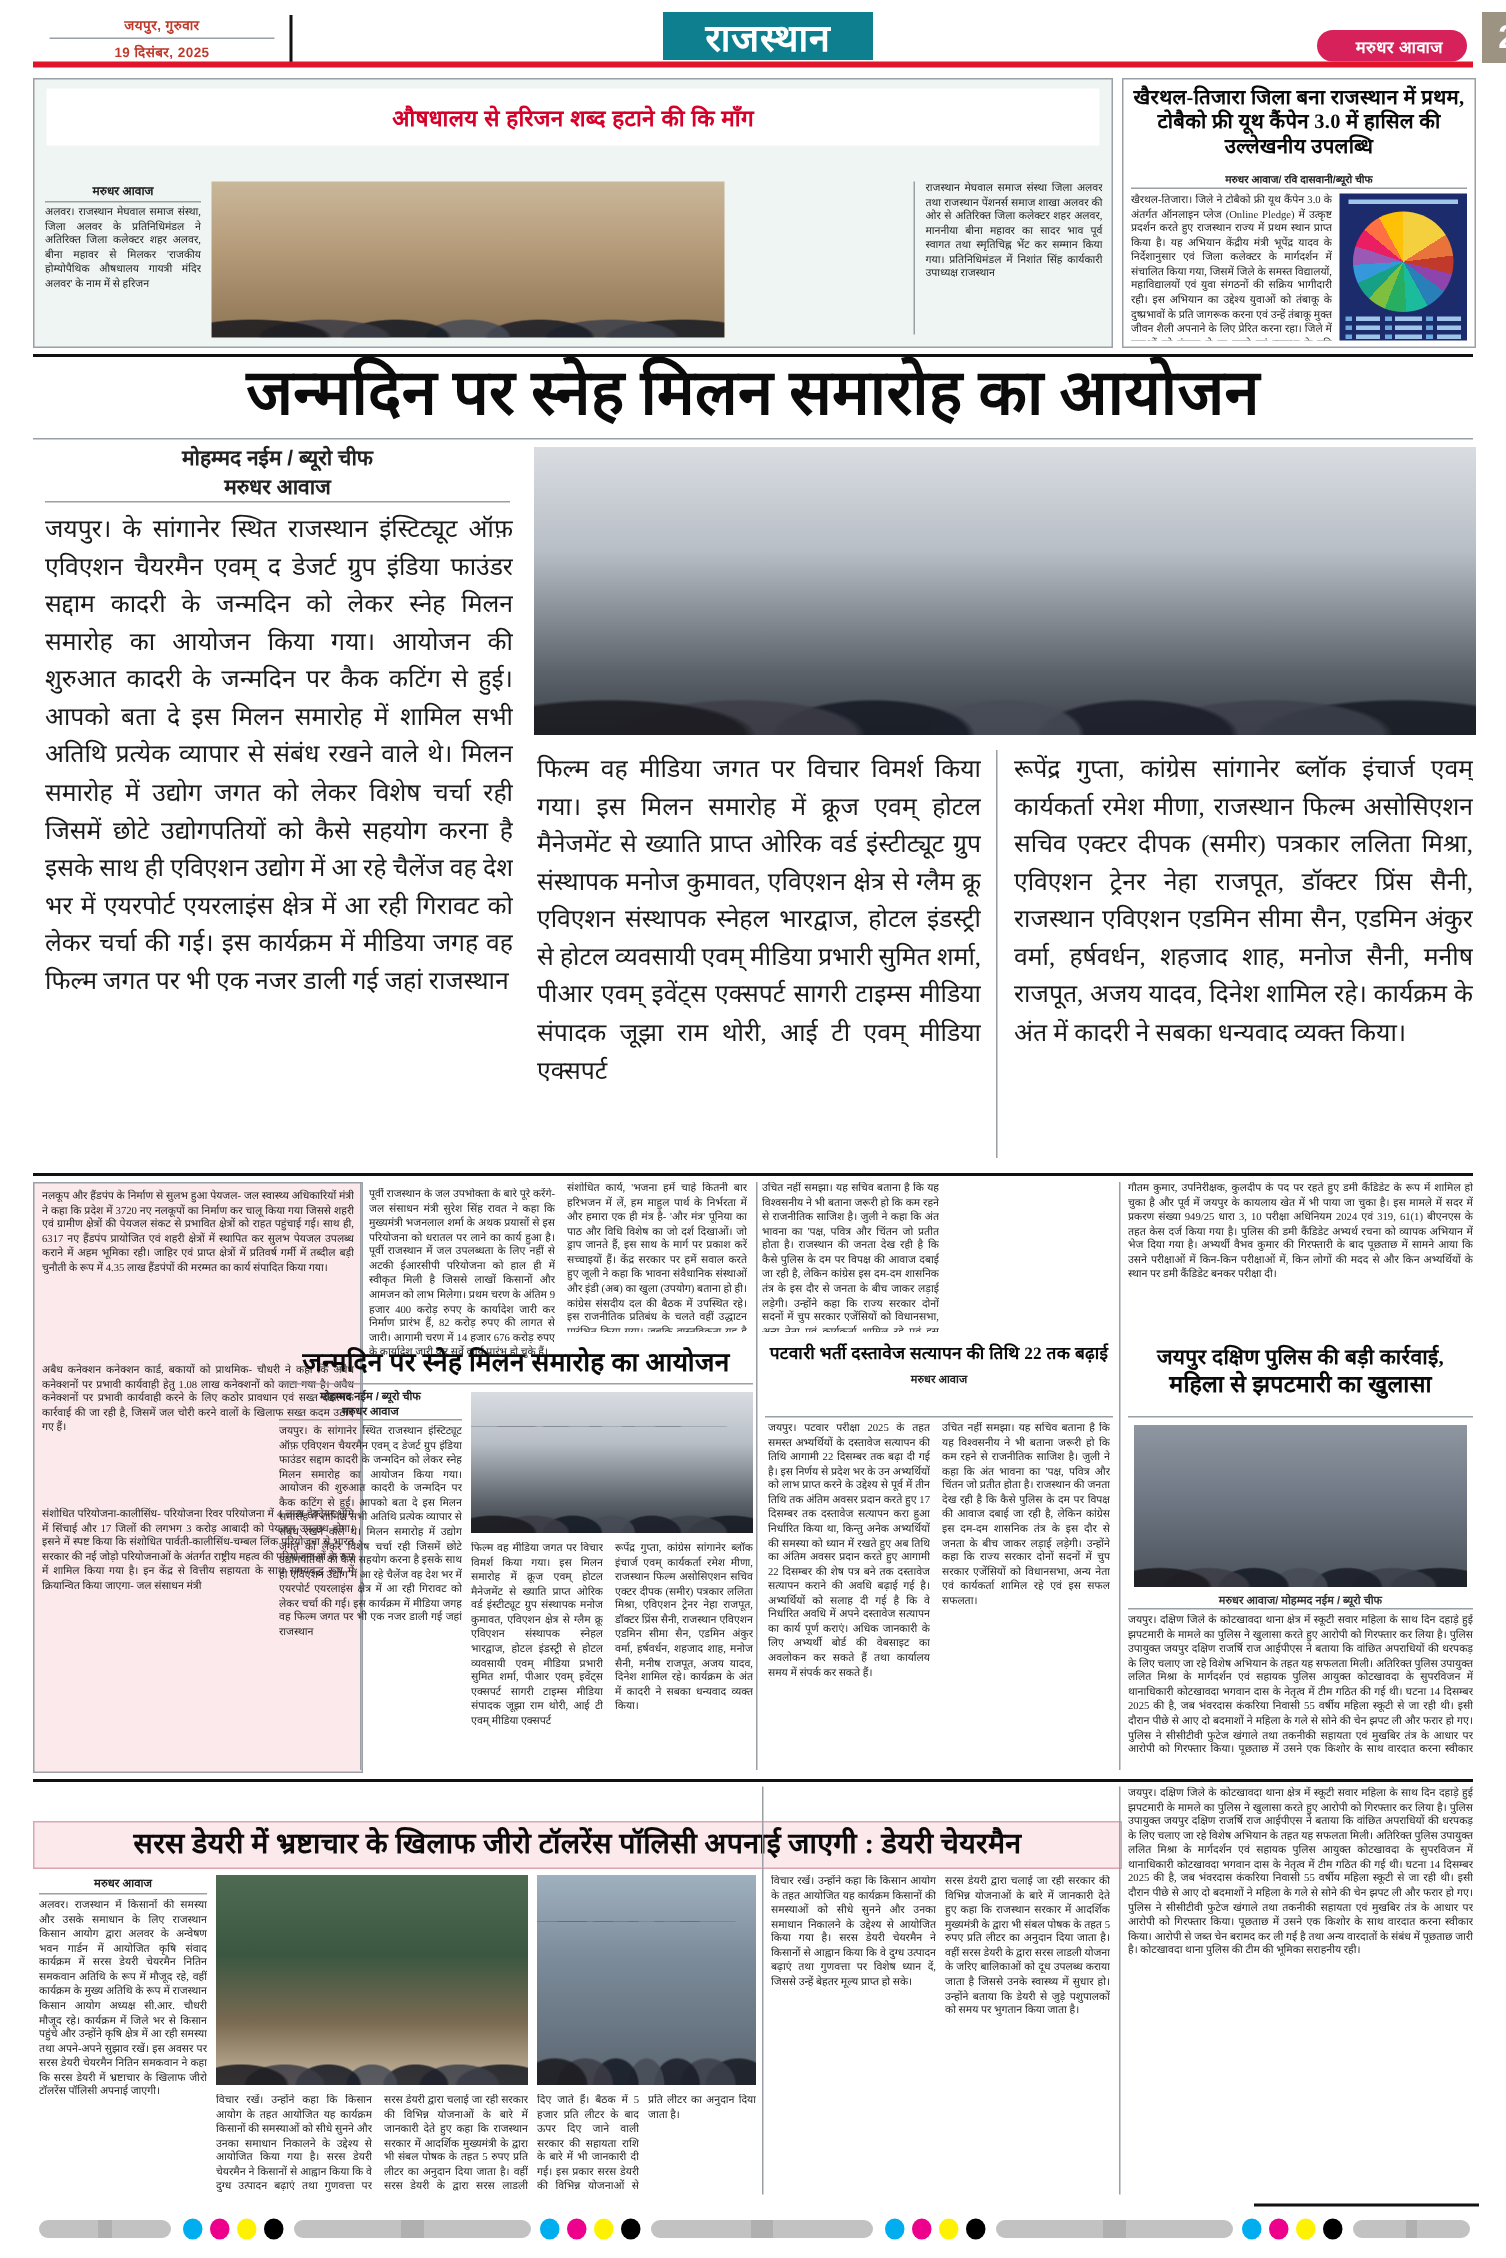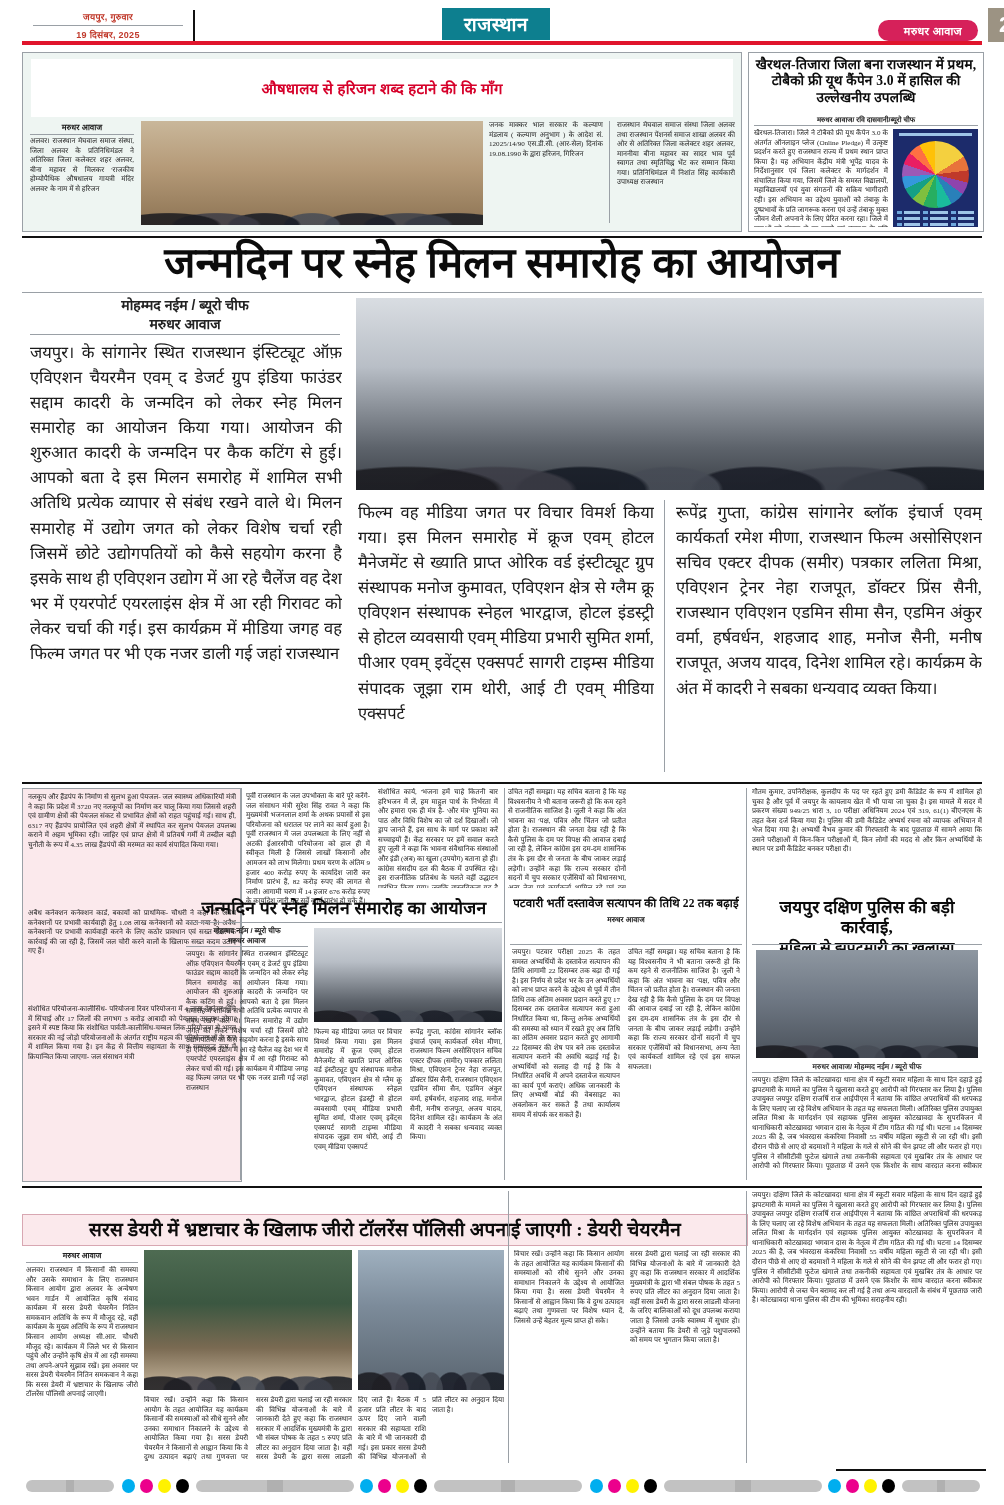--- a/index.html
+++ b/index.html
@@ -11,22 +11,22 @@
   .page{position:absolute;inset:0;background:#ffffff;}
 
   
   .masthead{position:absolute;left:0;top:0;width:1004px;height:46px;padding-left:36px;}
   .dateblock{position:absolute;left:33px;top:10px;width:150px;text-align:center;
     font-family:"Liberation Sans","DejaVu Sans",sans-serif;}
   .dateblock .d1{font-size:9px;color:#c0392b;font-weight:700;letter-spacing:.3px;}
   .dateblock .rule{height:1px;background:#9aa0a6;margin:2px 0 2px;}
   .dateblock .d2{font-size:9px;color:#c0392b;font-weight:700;letter-spacing:.3px;}
   .vbar{position:absolute;left:193px;top:10px;width:2px;height:32px;background:#111;}
-  .sectiontag{position:absolute;left:442px;top:8px;width:108px;height:32px;background:#0d7f8f;
-    color:#fff;font-family:"Liberation Sans","DejaVu Sans",sans-serif;font-weight:700;font-size:19px;
+  .sectiontag{position:absolute;left:442px;top:8px;width:140px;height:32px;background:#0d7f8f;
+    color:#fff;font-family:"Liberation Sans","DejaVu Sans",sans-serif;font-weight:700;font-size:25px;
     display:flex;align-items:center;justify-content:center;letter-spacing:.5px;}
   .brandpill{position:absolute;right:62px;top:20px;height:21px;padding:0 16px 0 26px;background:#d6215a;
     color:#fff;border-radius:11px;font-family:"Liberation Sans","DejaVu Sans",sans-serif;
     font-weight:700;font-size:11px;display:flex;align-items:center;letter-spacing:.3px;}
   .pagenum{position:absolute;right:18px;top:8px;width:34px;height:34px;background:#9c9383;color:#fff;
     font-family:"Liberation Sans","DejaVu Sans",sans-serif;font-weight:700;font-size:22px;
     display:flex;align-items:center;justify-content:center;}
   .redrule{position:absolute;left:22px;top:41px;width:960px;height:4px;background:#e0152c;}
 
   
@@ -109,35 +109,32 @@
       <div class="d2">19 दिसंबर, 2025</div>
     </div>
     <div class="vbar"></div>
     <div class="sectiontag">राजस्थान</div>
     <div class="brandpill">मरुधर आवाज</div>
     <div class="pagenum">2</div>
     <div class="redrule"></div>
   </div>
 
   <div class="box tint" style="left:22px;top:52px;width:718px;height:178px;">
-    <div class="kicker" style="position:absolute;left:8px;top:6px;width:702px;font-size:15px;background:#fff;padding:19px 0;">औषधालय से हरिजन शब्द हटाने की कि माँग</div>
+    <div class="kicker" style="position:absolute;left:8px;top:6px;width:702px;font-size:15px;background:#fff;padding:9px 0;">औषधालय से हरिजन शब्द हटाने की कि माँग</div>
 
     <div style="position:absolute;left:7px;top:68px;width:104px;">
       <div class="byline" style="font-size:8px;margin-bottom:2px;">मरुधर आवाज</div>
       <div class="divline hr-thin" style="position:relative;left:0;top:0;width:100%;margin-bottom:2px;"></div>
       <div class="tiny" style="height:96px;">अलवर। राजस्थान मेघवाल समाज संस्था, जिला अलवर के प्रतिनिधिमंडल ने अतिरिक्त जिला कलेक्टर शहर अलवर, बीना महावर से मिलकर 'राजकीय होम्योपैथिक औषधालय गायत्री मंदिर अलवर' के नाम में से हरिजन</div>
     </div>
 
     <div class="photo ph-meeting" style="left:118px;top:68px;width:342px;height:104px;">
       <div class="figs" style="height:70%;"></div>
     </div>
 
-    <div style="position:absolute;left:466px;top:68px;width:114px;">
-      <div class="tiny" style="height:100px;">जनक माक्कर भाल सरकार के कल्याण मंडलाय ( कल्याण अनुभाग ) के आदेश सं. 12025/14/90 एस.डी.सी. (आर-सेल) दिनांक 19.08.1990 के द्वारा हरिजन, गिरिजन</div>
-    </div>
 
     <div class="divline vr-thin" style="left:586px;top:68px;height:102px;"></div>
 
     <div style="position:absolute;left:594px;top:68px;width:118px;">
       <div class="tiny" style="height:100px;">राजस्थान मेघवाल समाज संस्था जिला अलवर तथा राजस्थान पेंशनर्स समाज शाखा अलवर की ओर से अतिरिक्त जिला कलेक्टर शहर अलवर, माननीया बीना महावर का सादर भाव पूर्व स्वागत तथा स्मृतिचिह्न भेंट कर सम्मान किया गया। प्रतिनिधिमंडल में निशांत सिंह कार्यकारी उपाध्यक्ष राजस्थान</div>
     </div>
   </div>
 
   <div class="box" style="left:748px;top:52px;width:234px;height:178px;">
     <div class="headline" style="position:absolute;left:5px;top:4px;width:224px;font-size:13.6px;line-height:1.2;">खैरथल-तिजारा जिला बना राजस्थान में प्रथम, टोबैको फ्री यूथ कैंपेन 3.0 में हासिल की उल्लेखनीय उपलब्धि</div>
@@ -222,21 +219,21 @@
   </div>
   <div class="divline hr-thin" style="left:510px;top:944px;width:232px;"></div>
   <div class="tiny" style="position:absolute;left:512px;top:948px;width:108px;height:226px;">जयपुर। पटवार परीक्षा 2025 के तहत समस्त अभ्यर्थियों के दस्तावेज सत्यापन की तिथि आगामी 22 दिसम्बर तक बढ़ा दी गई है। इस निर्णय से प्रदेश भर के उन अभ्यर्थियों को लाभ प्राप्त करने के उद्देश्य से पूर्व में तीन तिथि तक अंतिम अवसर प्रदान करते हुए 17 दिसम्बर तक दस्तावेज सत्यापन करा हुआ निर्धारित किया था, किन्तु अनेक अभ्यर्थियों की समस्या को ध्यान में रखते हुए अब तिथि का अंतिम अवसर प्रदान करते हुए आगामी 22 दिसम्बर की शेष पत्र बने तक दस्तावेज सत्यापन कराने की अवधि बढ़ाई गई है। अभ्यर्थियों को सलाह दी गई है कि वे निर्धारित अवधि में अपने दस्तावेज सत्यापन का कार्य पूर्ण कराएं। अधिक जानकारी के लिए अभ्यर्थी बोर्ड की वेबसाइट का अवलोकन कर सकते हैं तथा कार्यालय समय में संपर्क कर सकते हैं।</div>
   <div class="tiny" style="position:absolute;left:628px;top:948px;width:112px;height:226px;">उचित नहीं समझा। यह सचिव बताना है कि यह विश्वसनीय ने भी बताना जरूरी हो कि कम रहने से राजनीतिक साजिश है। जुली ने कहा कि अंत भावना का 'पक्ष, पवित्र और चिंतन जो प्रतीत होता है। राजस्थान की जनता देख रही है कि कैसे पुलिस के दम पर विपक्ष की आवाज दबाई जा रही है, लेकिन कांग्रेस इस दम-दम शासनिक तंत्र के इस दौर से जनता के बीच जाकर लड़ाई लड़ेगी। उन्होंने कहा कि राज्य सरकार दोनों सदनों में चुप सरकार एजेंसियों को विधानसभा, अन्य नेता एवं कार्यकर्ता शामिल रहे एवं इस सफल सफलता।</div>
 
   <div class="divline vr-thin" style="left:746px;top:788px;height:392px;"></div>
 
   <div class="tiny" style="position:absolute;left:752px;top:788px;width:230px;height:98px;">गौतम कुमार, उपनिरीक्षक, कुलदीप के पद पर रहते हुए डमी कैंडिडेट के रूप में शामिल हो चुका है और पूर्व में जयपुर के कायलाय खेत में भी पाया जा चुका है। इस मामले में सदर में प्रकरण संख्या 949/25 धारा 3, 10 परीक्षा अधिनियम 2024 एवं 319, 61(1) बीएनएस के तहत केस दर्ज किया गया है। पुलिस की डमी कैंडिडेट अभ्यर्थ रचना को व्यापक अभियान में भेज दिया गया है। अभ्यर्थी वैभव कुमार की गिरफ्तारी के बाद पूछताछ में सामने आया कि उसने परीक्षाओं में किन-किन परीक्षाओं में, किन लोगों की मदद से और किन अभ्यर्थियों के स्थान पर डमी कैंडिडेट बनकर परीक्षा दी।</div>
 
   <div style="position:absolute;left:752px;top:898px;width:230px;">
-    <div class="headline" style="font-size:17px;line-height:1.2;">जयपुर दक्षिण पुलिस की बड़ी कार्रवाई,</div>
+    <div class="headline" style="font-size:14px;line-height:1.2;">जयपुर दक्षिण पुलिस की बड़ी कार्रवाई,</div>
     <div class="headline" style="font-size:15.5px;line-height:1.2;">महिला से झपटमारी का खुलासा</div>
   </div>
   <div class="divline hr-thin" style="left:752px;top:944px;width:230px;"></div>
 
   <div class="photo ph-police" style="left:756px;top:950px;width:222px;height:108px;">
     <div class="figs" style="height:72%;"></div>
   </div>
   <div class="caption" style="position:absolute;left:756px;top:1061px;width:222px;">मरुधर आवाज/ मोहम्मद नईम / ब्यूरो चीफ</div>
   <div class="divline hr-thin" style="left:752px;top:1072px;width:230px;"></div>
   <div class="tiny" style="position:absolute;left:752px;top:1076px;width:230px;height:100px;column-count:1;">जयपुर। दक्षिण जिले के कोटखावदा थाना क्षेत्र में स्कूटी सवार महिला के साथ दिन दहाड़े हुई झपटमारी के मामले का पुलिस ने खुलासा करते हुए आरोपी को गिरफ्तार कर लिया है। पुलिस उपायुक्त जयपुर दक्षिण राजर्षि राज आईपीएस ने बताया कि वांछित अपराधियों की धरपकड़ के लिए चलाए जा रहे विशेष अभियान के तहत यह सफलता मिली। अतिरिक्त पुलिस उपायुक्त ललित मिश्रा के मार्गदर्शन एवं सहायक पुलिस आयुक्त कोटखावदा के सुपरविजन में थानाधिकारी कोटखावदा भगवान दास के नेतृत्व में टीम गठित की गई थी। घटना 14 दिसम्बर 2025 की है, जब भंवरदास कंकरिया निवासी 55 वर्षीय महिला स्कूटी से जा रही थी। इसी दौरान पीछे से आए दो बदमाशों ने महिला के गले से सोने की चेन झपट ली और फरार हो गए। पुलिस ने सीसीटीवी फुटेज खंगाले तथा तकनीकी सहायता एवं मुखबिर तंत्र के आधार पर आरोपी को गिरफ्तार किया। पूछताछ में उसने एक किशोर के साथ वारदात करना स्वीकार किया। आरोपी से जब्त चेन बरामद कर ली गई है तथा अन्य वारदातों के संबंध में पूछताछ जारी है। कोटखावदा थाना पुलिस की टीम की भूमिका सराहनीय रही।</div>

